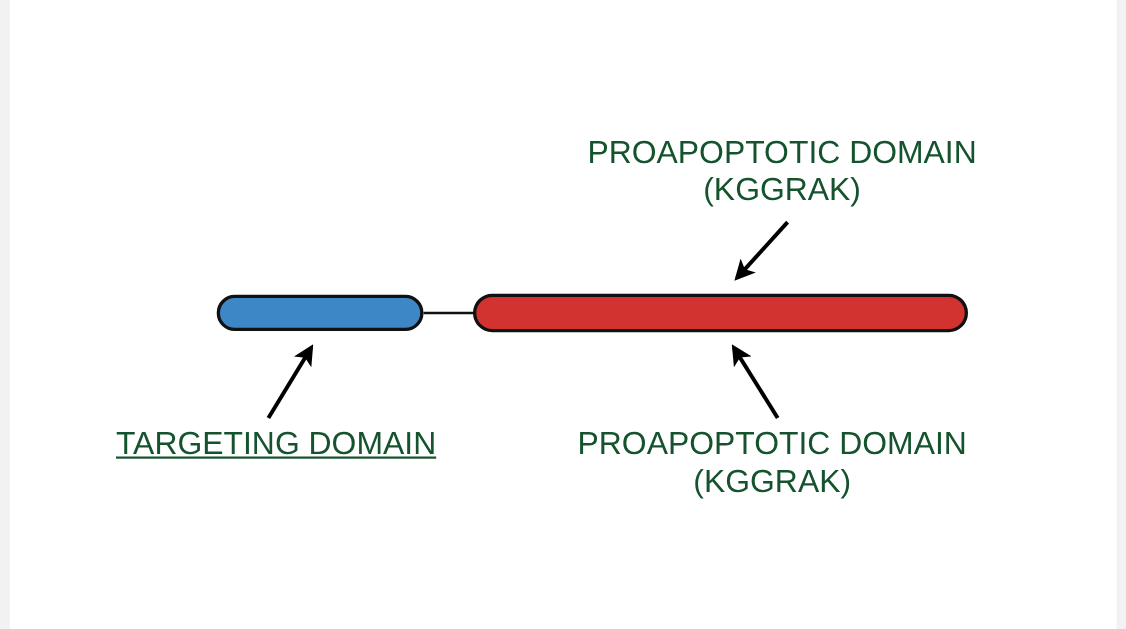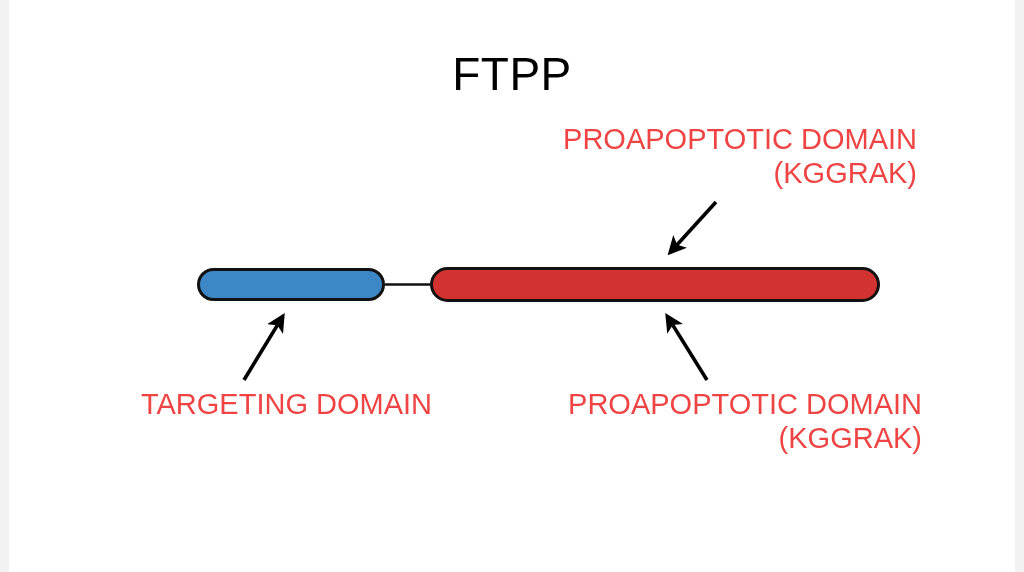--- a/index.html
+++ b/index.html
@@ -44,54 +44,54 @@
     width: 1024px;
     text-align: center;
     font-size: 46px;
     font-weight: 400;
     color: #000000;
     letter-spacing: 0.5px;
     white-space: nowrap;
   }
   .callout {
     position: absolute;
-    color: #ef4444;
+    color: #14532d;
     font-size: 29px;
     font-weight: 400;
     line-height: 1.18;
-    text-align: right;
+    text-align: center;
     white-space: nowrap;
   }
   .callout .line2 { display: block; }
 
   .callout-proapoptotic-top {
     left: 505px;
     top: 122px;
     width: 412px;
   }
   .callout-targeting-bottom {
     left: 70px;
     top: 387px;
     width: 362px;
+    text-decoration: underline;
   }
   .callout-proapoptotic-bottom {
     left: 482px;
     top: 387px;
     width: 440px;
   }
 </style>
 </head>
 <body>
 
 <div id="canvas" style="background: rgb(255, 255, 255);">
 
   <div class="edge-strip left" style="background: rgb(242, 242, 242);"></div>
   <div class="edge-strip right" style="background: rgb(242, 242, 242);"></div>
 
-  <div class="diagram-title">FTPP</div>
 
   <svg id="figure-svg" viewBox="0 0 1024 572">
     <defs>
       <marker id="arrowhead" markerWidth="5.2" markerHeight="5.2" refX="4.2" refY="2.6" orient="auto" markerUnits="strokeWidth">
         <path d="M0,0 L5.2,2.6 L0,5.2 L1.25,2.6 Z" fill="#000000"></path>
       </marker>
     </defs>
 
     <line x1="385" y1="284.5" x2="432" y2="284.5" stroke="#111111" stroke-width="2.4"></line>
 

